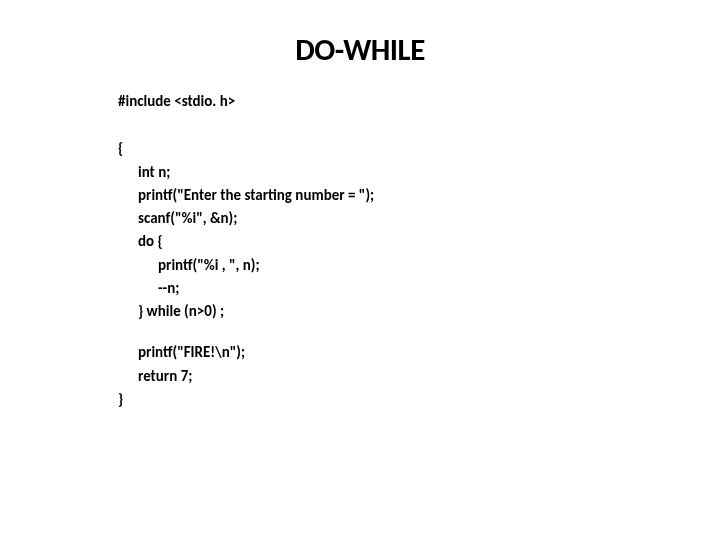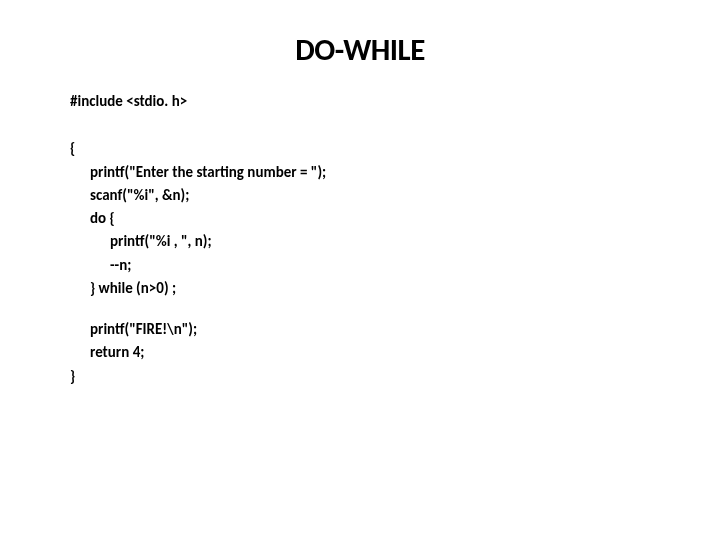--- a/index.html
+++ b/index.html
@@ -25,20 +25,21 @@
       font-weight: 900;
       text-align: center;
       color: #000;
       margin-bottom: 22px;
       letter-spacing: -0.5px;
     }
     .code-block {
       font-size: 15px;
       color: #000;
       line-height: 1.55;
+      margin-left: 48px;
     }
     .code-line {
       white-space: pre;
       font-weight: 600;
     }
     .indent-1 {
       padding-left: 20px;
     }
     .indent-2 {
       padding-left: 40px;
@@ -52,24 +53,25 @@
   </style>
 </head>
 <body>
 
 <div class="slide">
   <div class="title">DO-WHILE</div>
   <div class="code-block">
     <div class="code-line">#include &lt;stdio. h&gt;</div>
     <div class="spacer"></div>
     <div class="code-line">{</div>
+    <div class="code-line indent-1">int n;</div>
     <div class="code-line indent-1">printf("Enter the starting number = ");</div>
     <div class="code-line indent-1">scanf("%i", &amp;n);</div>
     <div class="code-line indent-1">do {</div>
     <div class="code-line indent-2">printf("%i , ", n);</div>
     <div class="code-line indent-2">--n;</div>
     <div class="code-line indent-1">} while (n&gt;0) ;</div>
     <div class="spacer-sm"></div>
     <div class="code-line indent-1">printf("FIRE!\n");</div>
-    <div class="code-line indent-1">return 4;</div>
+    <div class="code-line indent-1">return 7;</div>
     <div class="code-line">}</div>
   </div>
 </div>
 
 </body></html>

